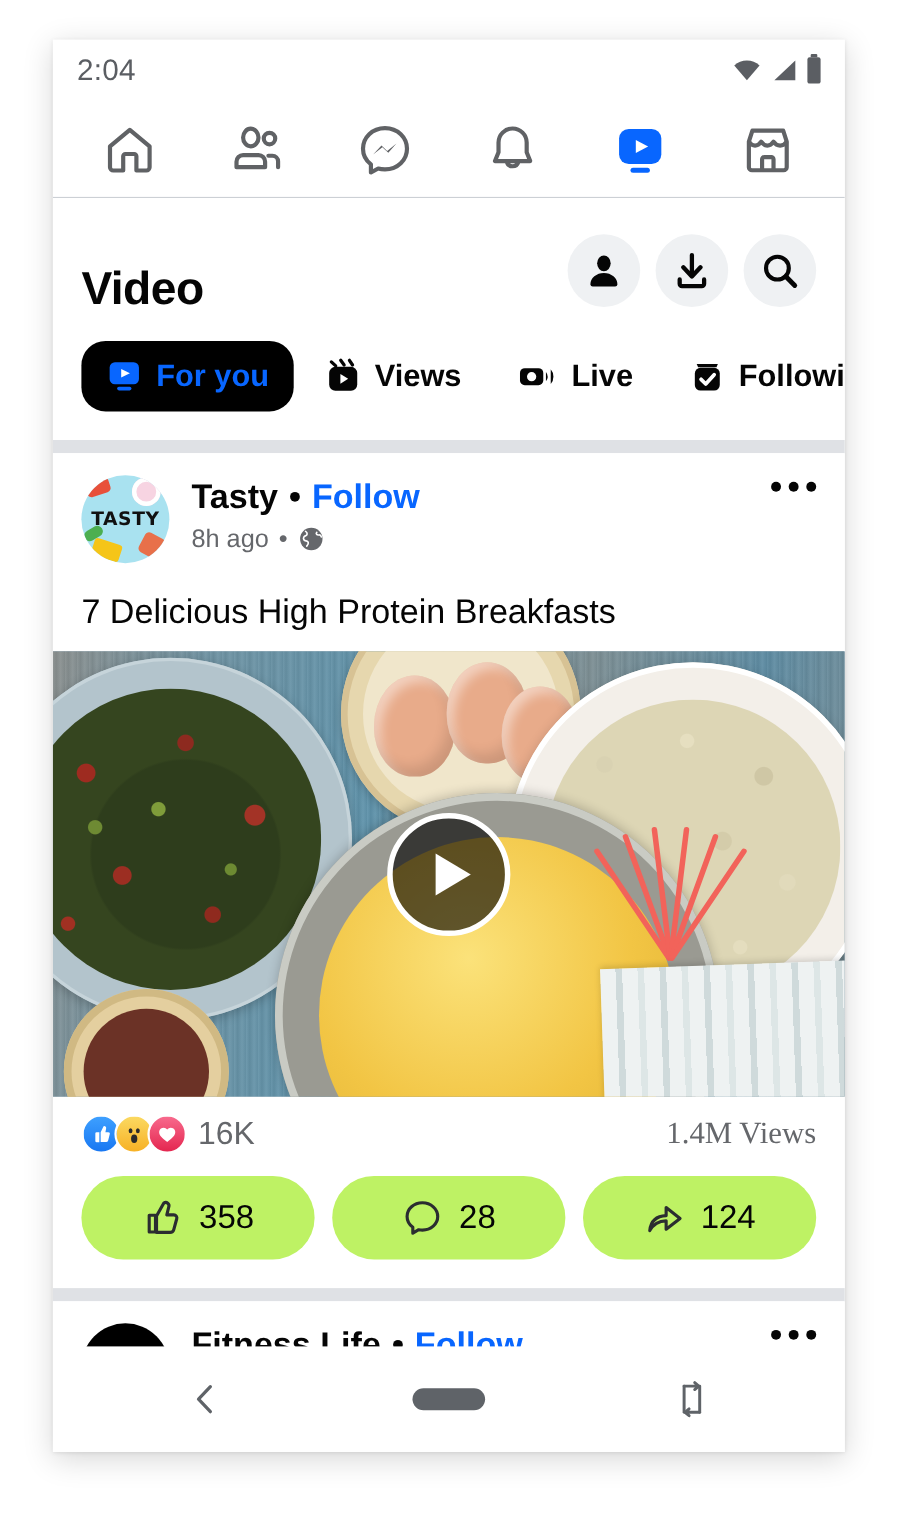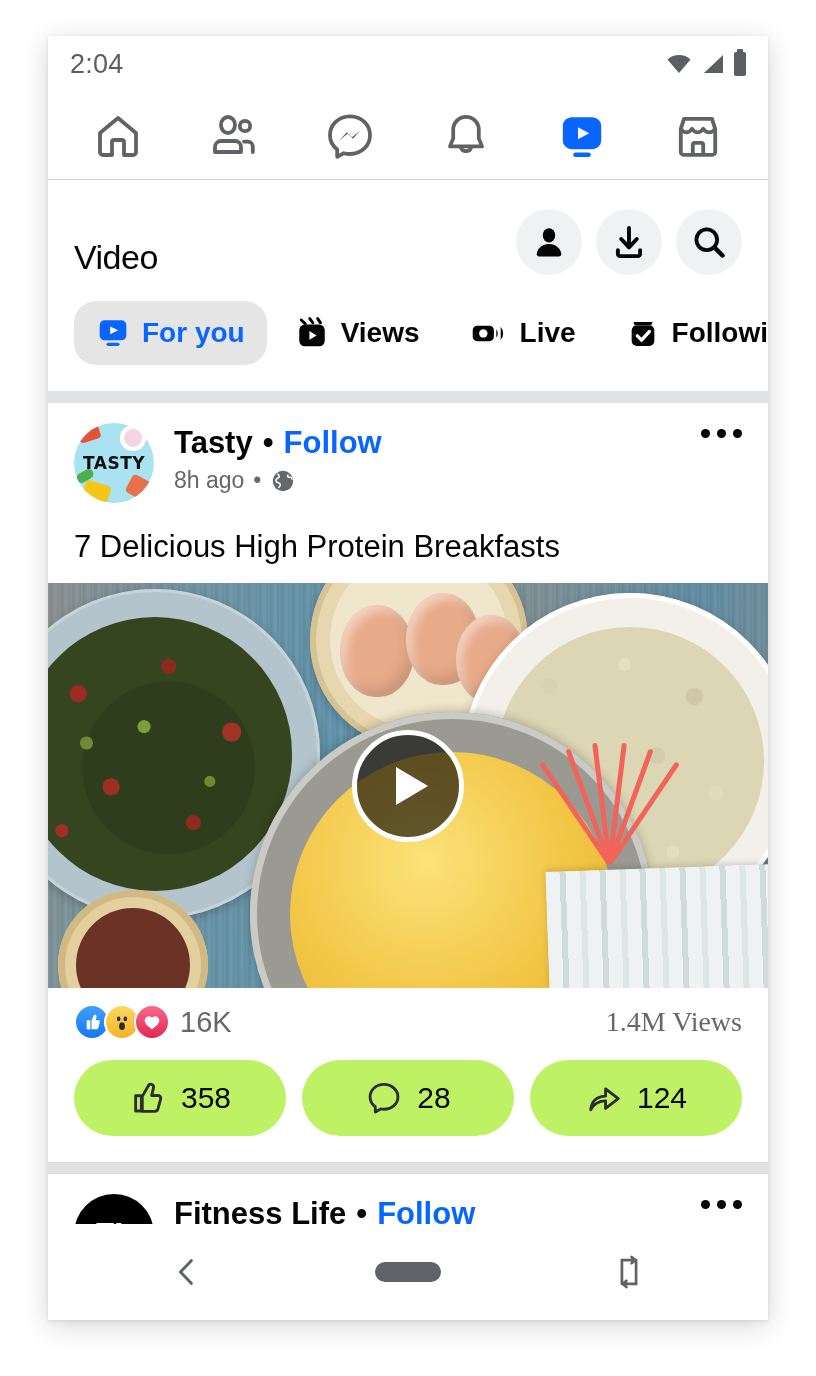--- a/index.html
+++ b/index.html
@@ -48,21 +48,21 @@
     padding:0 12px;
   }
   .navitem{ display:flex; align-items:center; justify-content:center; width:72px; height:60px; cursor:pointer; }
 
   
   .vhead{
     display:flex; align-items:center; justify-content:space-between;
     padding:26px 26px 10px 26px;
     background:#fff;
   }
-  .vtitle{ font-size:34px; font-weight:normal; color:#050505; letter-spacing:-.5px;margin-top:32px; }
+  .vtitle{ font-size:42px; font-weight:bold; color:#050505; letter-spacing:-.5px;margin-top:32px; }
   .vactions{ display:flex; align-items:center; gap:14px; }
   .circbtn{
     width:66px;height:66px;border-radius:50%;
     background:#eff1f3;
     display:flex;align-items:center;justify-content:center;
     cursor:pointer;
   }
 
   
   .tabstrip{
@@ -74,21 +74,21 @@
   }
   .tab{
     display:flex; align-items:center; gap:12px;
     padding:15px 22px;
     border-radius:22px;
     font-size:28px; font-weight:bold;
     color:#050505;
     cursor:pointer;
     flex:none;
   }
-  .tab.active{ background:#e5e5e5; color:#0866ff; }
+  .tab.active{ background:#000000; color:#0866ff; }
 
   .band{ height:12px; background:#dfe1e5; }
 
   
   .card{ background:#fff; }
   .posthead{
     display:flex; align-items:flex-start;
     padding:20px 26px 0 26px;
     position:relative;
   }

